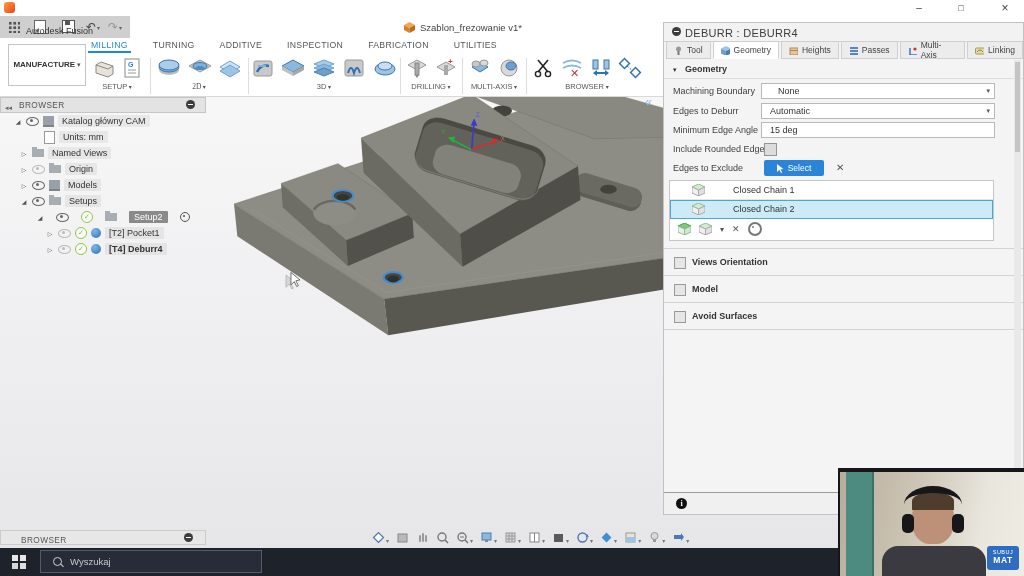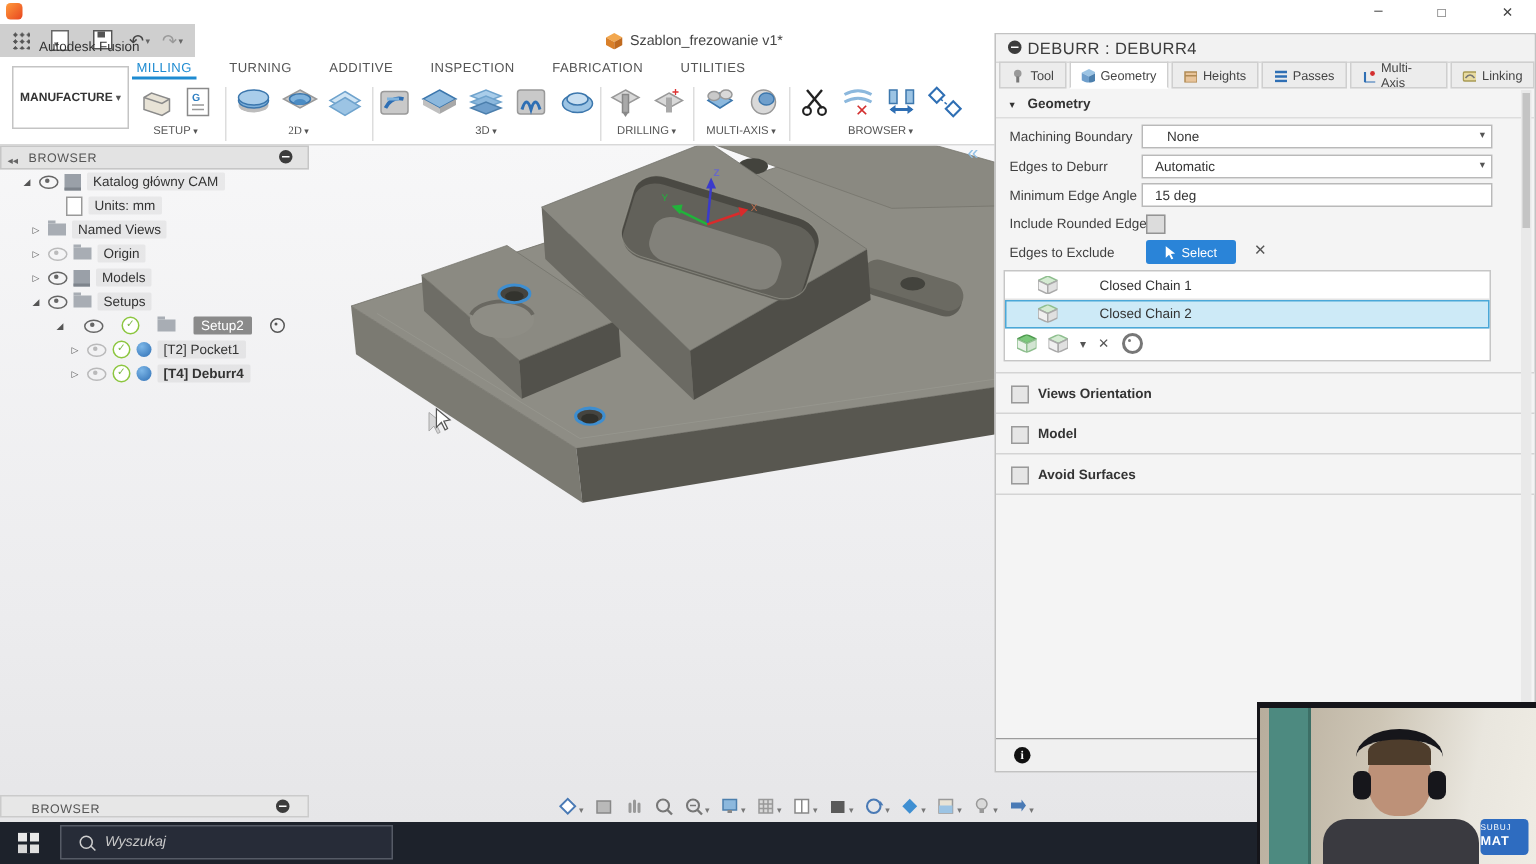--- a/index.html
+++ b/index.html
@@ -134,36 +134,36 @@
   .vt{display:flex;align-items:center;gap:1px;}
   .vt .c::after{content:"▾";font-size:6px;color:#777;}
   
   #taskbar{left:0;top:548px;width:1024px;height:28px;background:#1d222b;z-index:10;}
   #start-btn{left:12px;top:7px;width:14px;height:14px;
      background:conic-gradient(#e8e8e8 0 25%,#dfdfdf 0 50%,#d6d6d6 0 75%,#e8e8e8 0);
      -webkit-mask:linear-gradient(#000,#000);}
   #start-btn::after{content:"";position:absolute;left:6px;top:0;width:2px;height:14px;background:#1d222b;}
   #start-btn::before{content:"";position:absolute;left:0;top:6px;width:14px;height:2px;background:#1d222b;}
   #search-box{left:40px;top:2px;width:222px;height:23px;background:#272c38;border:1px solid #565b66;
-     box-sizing:border-box;display:flex;align-items:center;gap:8px;font-style:italic;}
+     box-sizing:border-box;display:flex;align-items:center;gap:8px;}
   #search-glass{width:7px;height:7px;border:1.4px solid #cfcfcf;border-radius:50%;margin-left:12px;position:relative;flex:none;}
   #search-glass::after{content:"";position:absolute;left:6px;top:7px;width:4px;height:1.4px;background:#cfcfcf;transform:rotate(45deg);}
   #search-text{color:#c9c9c9;font-size:9.5px;}
   
   #webcam{left:838px;top:468px;width:186px;height:108px;z-index:20;overflow:hidden;
      background:linear-gradient(100deg,#b7ad9c 0%,#cdc5b5 40%,#e9e6de 75%,#efece4 100%);
      border-top:4px solid #15151a;border-left:2px solid #15151a;box-sizing:border-box;}
   #cam-door{position:absolute;left:6px;top:0;width:26px;height:108px;background:#4d8a80;border-right:2px solid #3c6f66;}
   #cam-torso{position:absolute;left:42px;top:74px;width:104px;height:36px;background:#3a3a40;border-radius:16px 16px 0 0;}
   #cam-head{position:absolute;left:72px;top:22px;width:42px;height:50px;background:#bd9178;border-radius:46% 46% 42% 42%;}
   #cam-hair{position:absolute;left:72px;top:20px;width:42px;height:18px;background:#4e3d2c;border-radius:50% 50% 0 0;}
   #cam-band{position:absolute;left:64px;top:14px;width:58px;height:30px;border-top:7px solid #16161b;border-radius:50%;}
   .cup{position:absolute;top:42px;width:12px;height:19px;background:#16161b;border-radius:5px;}
   #badge{position:absolute;right:5px;bottom:6px;width:32px;height:24px;background:#2e6cc0;border-radius:3px;
-     text-align:left;color:#fff;}
+     text-align:center;color:#fff;}
   #badge-top{font-size:5.5px;letter-spacing:.5px;margin-top:3px;}
   #badge-bot{font-size:8.5px;font-weight:bold;letter-spacing:.5px;}
 </style>
 </head>
 <body>
 
 <div id="app">
 
   <div id="viewport" class="abs">
     <svg class="abs" style="left:0;top:0;" width="1024" height="452" viewBox="0 96 1024 548">

